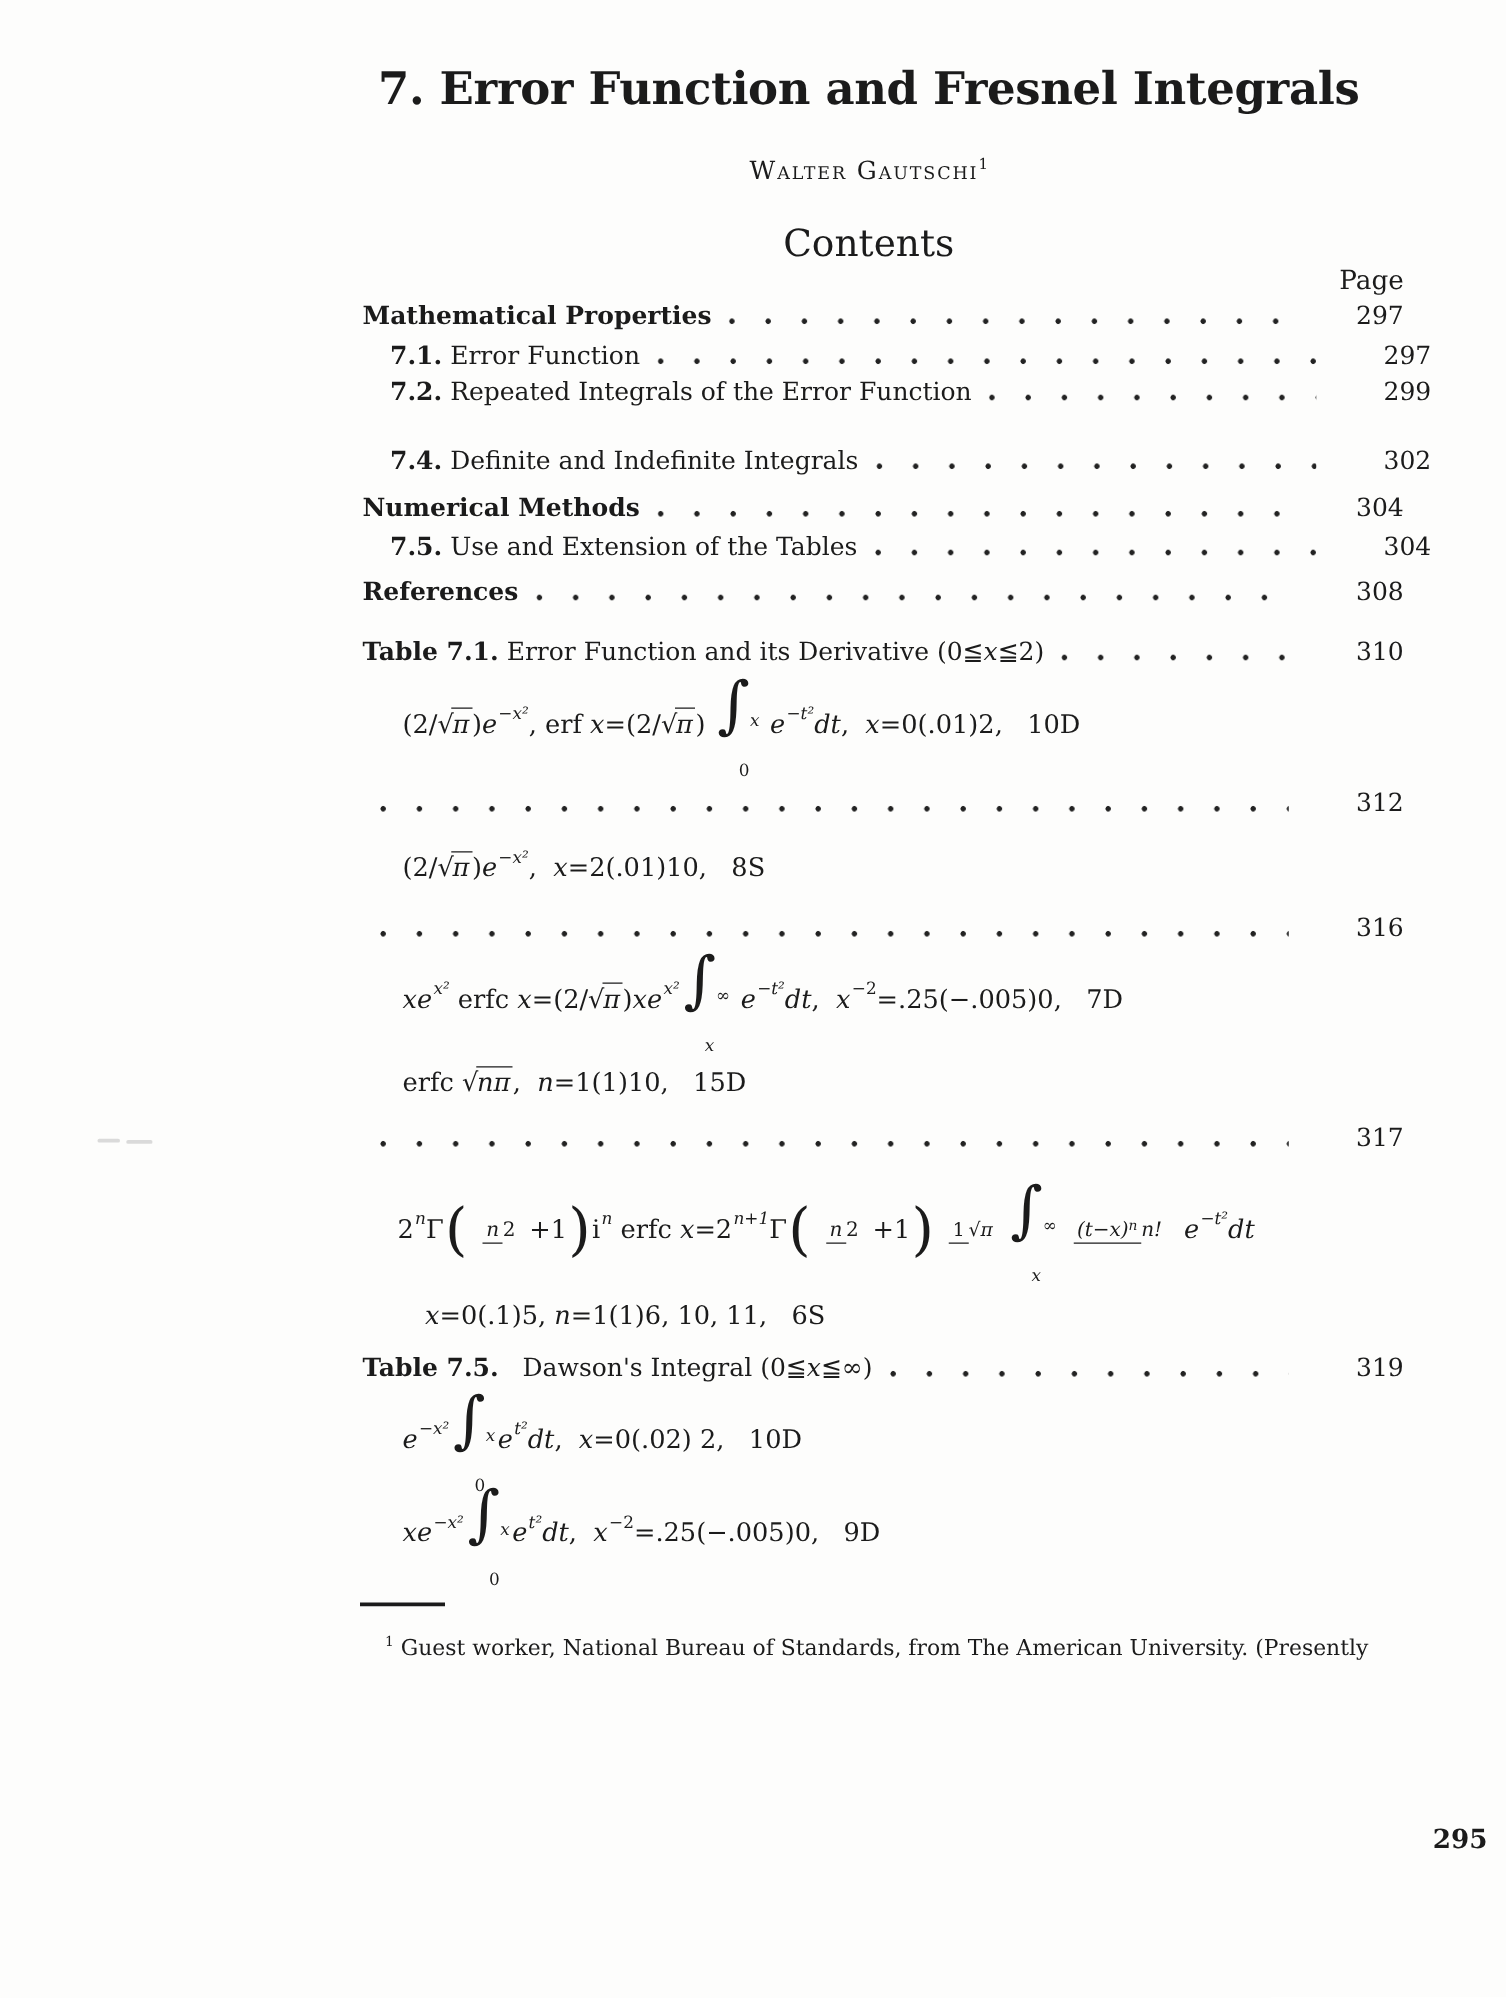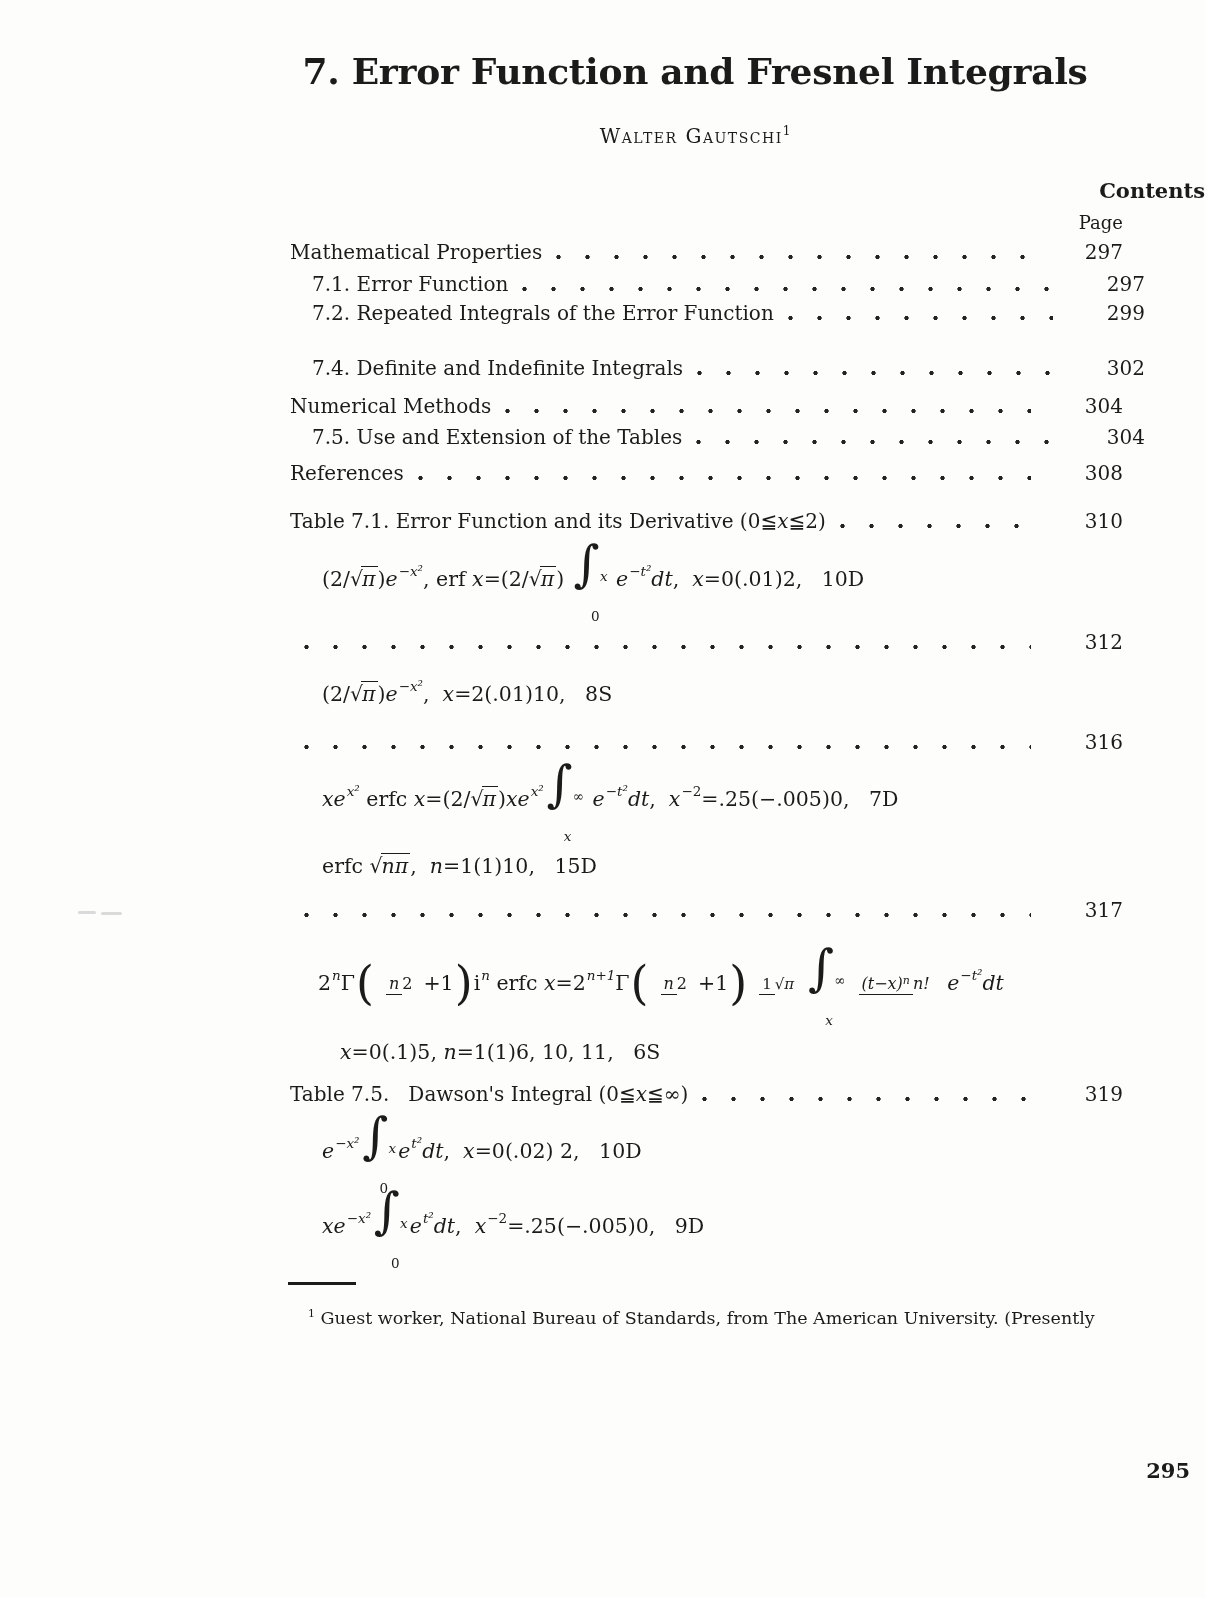--- a/index.html
+++ b/index.html
@@ -9,29 +9,29 @@
     background:#fdfdfc;
     font-family:"DejaVu Serif","Liberation Serif",serif;
     color:#1b1b1b;
     overflow:hidden;
   }
   
   .center-col{position:absolute;left:185px;width:1020px;text-align:center;}
   .chapter-title{top:50px;font-size:36px;font-weight:bold;letter-spacing:-0.3px;}
   .author{top:124px;font-size:20px;font-variant:small-caps;letter-spacing:1.5px;}
   .author sup{font-size:12px;letter-spacing:0;}
-  .contents-h{top:178px;font-size:21px;font-weight:bold;text-align:right;}
-  .page-col{position:absolute;left:290px;width:833px;top:212px;text-align:right;font-size:18px;}
+  .contents-h{top:178px;font-size:30px;font-weight:normal;}
+  .page-col{position:absolute;left:290px;width:833px;top:212px;text-align:right;font-size:21px;}
   
   .row{
     position:absolute;left:290px;width:833px;
     display:flex;align-items:baseline;
     font-size:20px;line-height:26px;white-space:nowrap;
   }
-  .b{font-weight:normal;}
+  .b{font-weight:bold;}
   .it{font-style:italic;}
   .ind{padding-left:22px;}
   .lbl{white-space:pre;}
   .leader{
     flex:1;align-self:flex-end;height:6px;
     margin:0 48px 5px 14px;
     background:radial-gradient(circle at 2.5px 3px,#222 1.9px,rgba(0,0,0,0) 2.4px) repeat-x;
     background-size:29px 6px;
     min-width:30px;
   }

